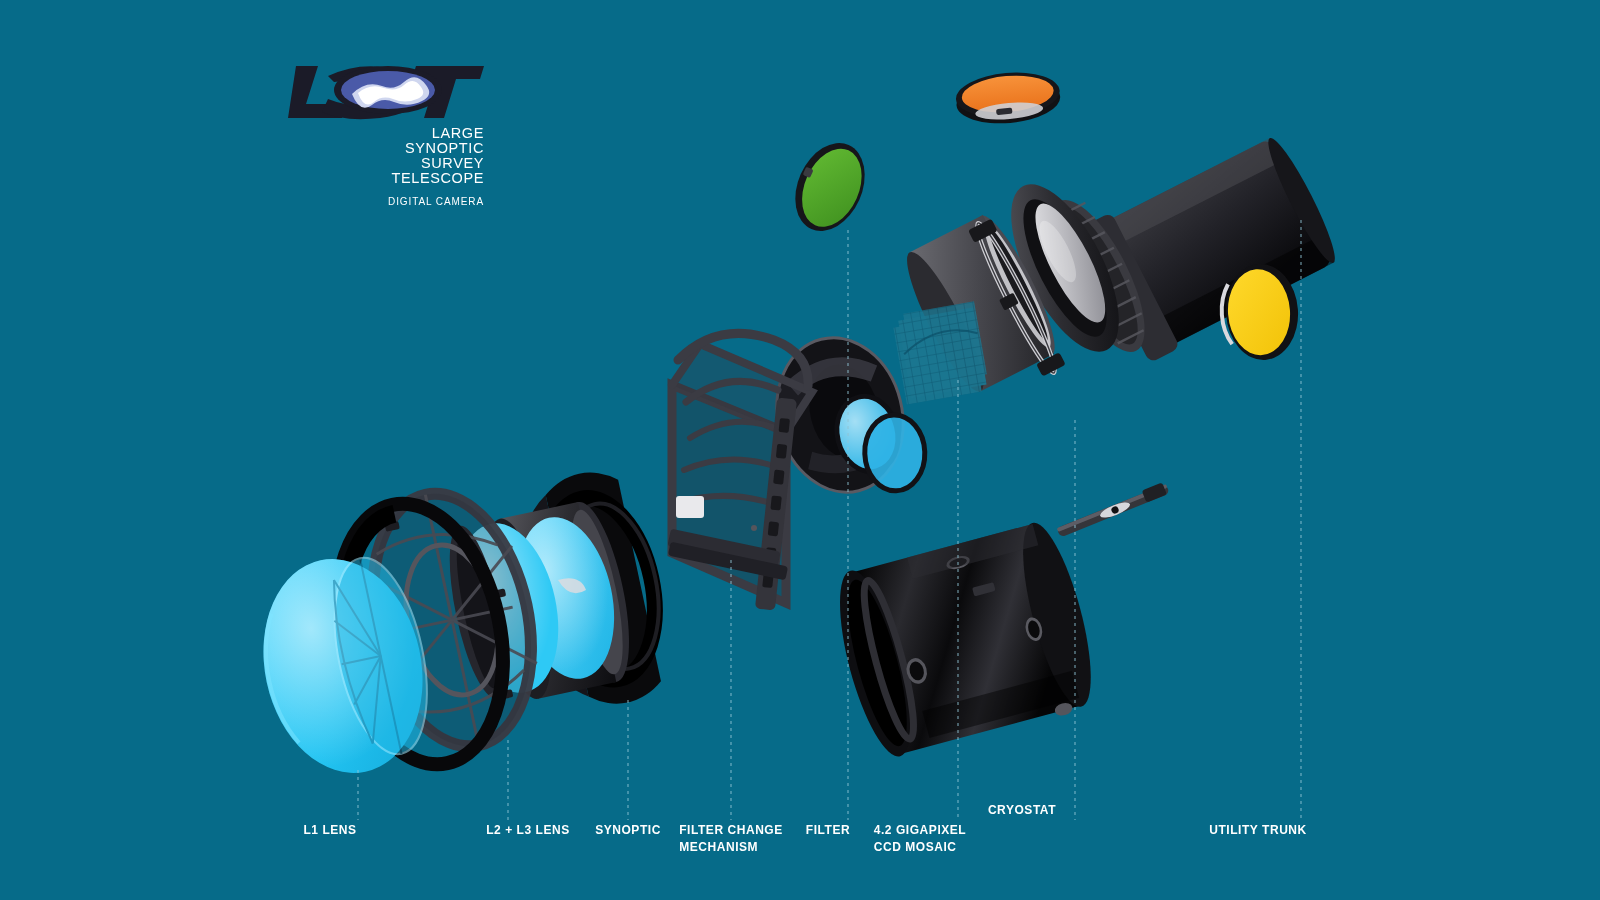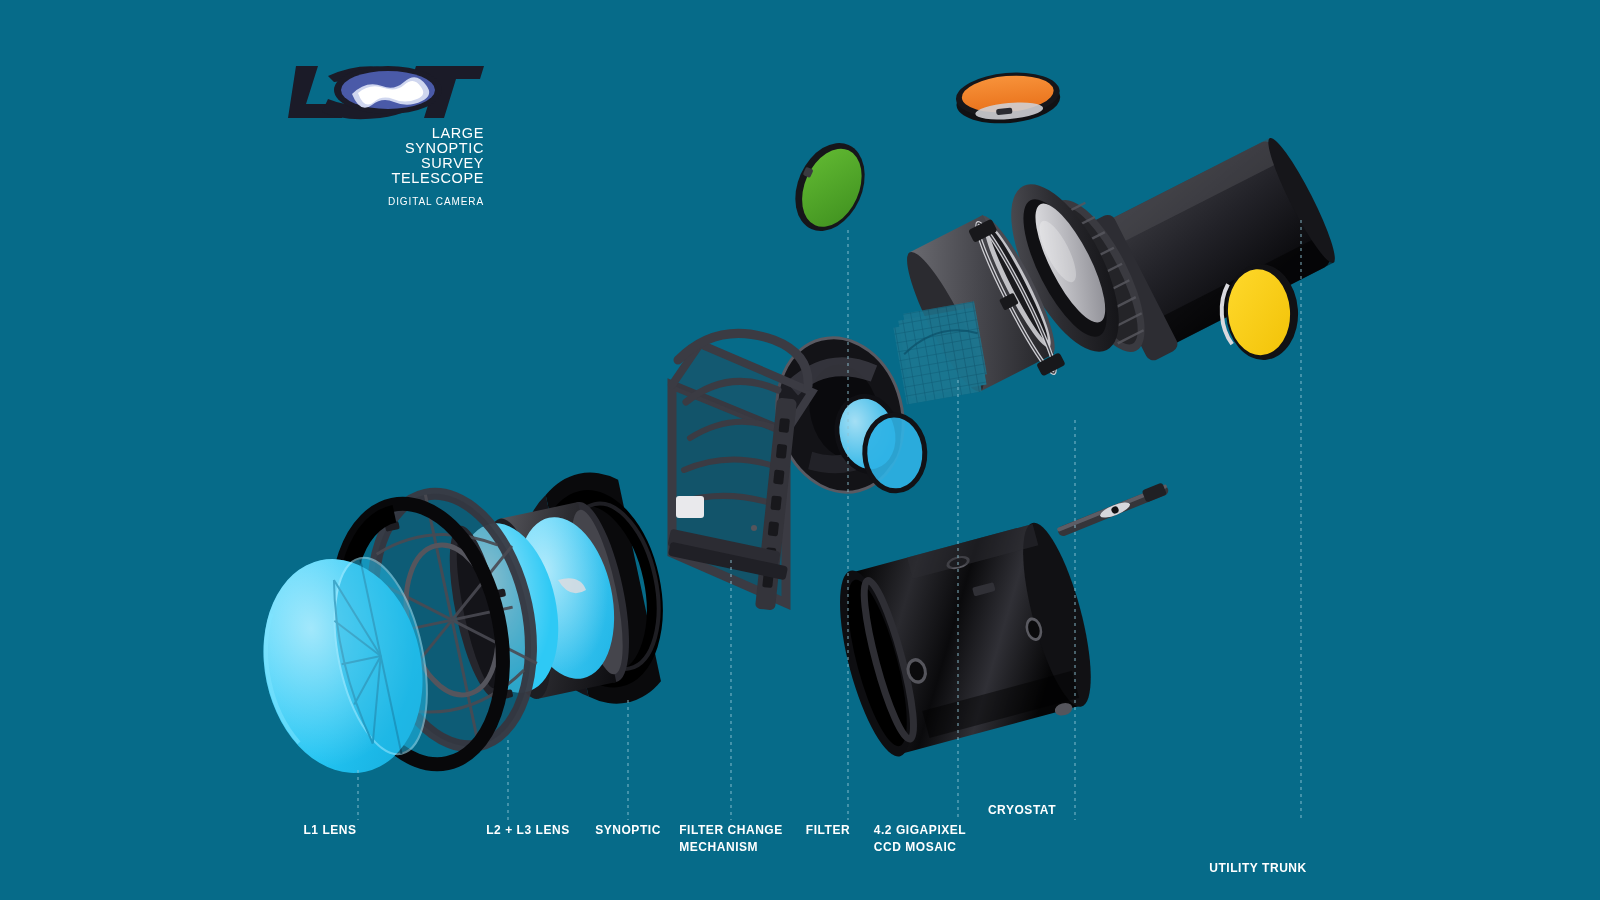--- a/index.html
+++ b/index.html
@@ -374,16 +374,16 @@
   <div id="callout-layer">
       <div class="callout" style="left: 330px; top: 822px;">L1 LENS</div>
       <div class="callout" style="left: 528px; top: 822px;">L2 + L3 LENS</div>
       <div class="callout" style="left: 628px; top: 822px;">SYNOPTIC</div>
       <div class="callout" style="left: 731px; top: 822px;">FILTER CHANGE
 MECHANISM</div>
       <div class="callout" style="left: 828px; top: 822px;">FILTER</div>
       <div class="callout" style="left: 920px; top: 822px;">4.2 GIGAPIXEL
 CCD MOSAIC</div>
       <div class="callout" style="left: 1022px; top: 802px;">CRYOSTAT</div>
-      <div class="callout" style="left: 1258px; top: 860px;">UTILITY TRUNK</div>
+      <div class="callout" style="left: 1258px; top: 822px;">UTILITY TRUNK</div>
     </div>
 
 </div>
 
 </body></html>

